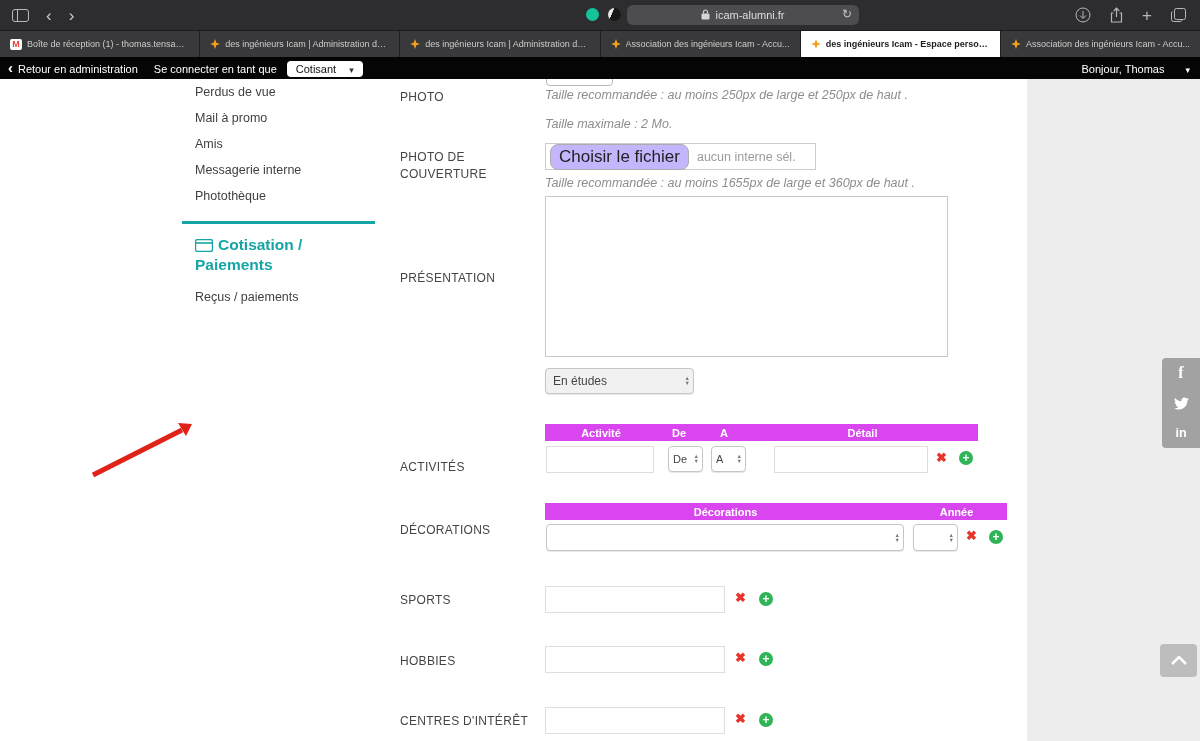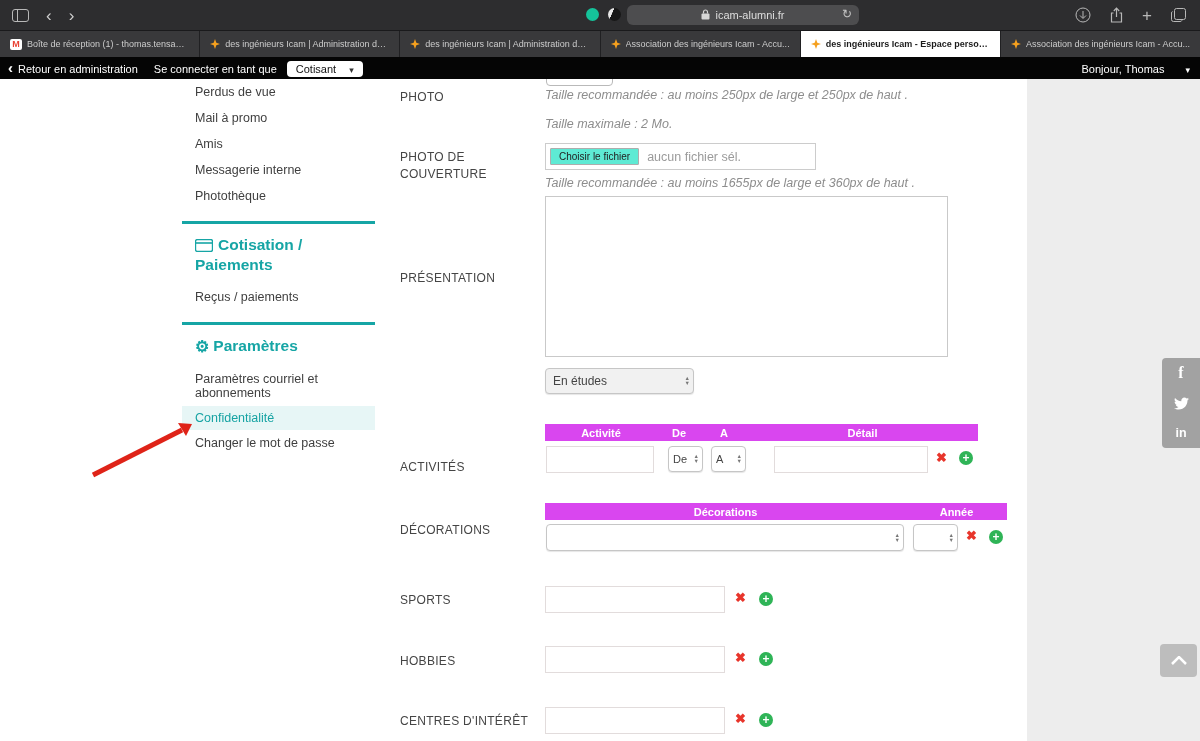--- a/index.html
+++ b/index.html
@@ -64,21 +64,21 @@
   .annotation { position:absolute; left:58px; top:333px; pointer-events:none; }
 
   
   .form-label { position:absolute; font-size:12px; color:#454545; letter-spacing:0.3px; width:138px; line-height:1.4; }
   .hint { position:absolute; font-style:italic; font-size:12.5px; color:#8d8d8d; white-space:nowrap; }
   .text-input { position:absolute; border:1px solid #e2dcdc; background:#fff; height:27px; font-size:12px;
                 padding:0 6px; font-family:inherit; outline:none; }
   .partial-btn { position:absolute; left:546px; top:-17px; width:67px; height:24px; border:1px solid #b9b9b9;
                  border-radius:4px; background:#fff; }
   .file-box { position:absolute; border:1px solid #ccc; display:flex; align-items:center; padding-left:4px; background:#fff; }
-  .file-btn { border:1px solid #adadad; border-radius:1px; background:#5eead4; font-size:10px; padding:2px 8px;
+  .file-btn { border:1px solid #adadad; border-radius:8px; background:#c4b5fd; font-size:17px; padding:2px 8px;
               color:#222; cursor:pointer; white-space:nowrap; }
   .file-status { font-size:12.5px; color:#9b9b9b; margin-left:8px; white-space:nowrap; }
   .presentation-textarea { position:absolute; border:1px solid #c9c9c9; resize:none; outline:none; font-family:inherit; }
   .mac-select { position:absolute; border:1px solid #c6c6c6; border-radius:4px; background:#fff;
                 box-shadow:0 1px 1px rgba(0,0,0,0.10); display:flex; align-items:center;
                 font-size:12px; color:#444; cursor:pointer; }
   .mac-select.gray { background:#f1f1f1; }
   .mac-select .val { flex:1 1 auto; padding:0 7px; white-space:nowrap; overflow:hidden; }
   .stepper { display:flex; flex-direction:column; align-items:center; justify-content:center; margin-right:3px; color:#777; flex:0 0 auto; }
   .stepper::before { content:"▲"; font-size:5.5px; line-height:5px; }
@@ -234,45 +234,37 @@
           <span class="head-icon">
             <svg width="18" height="13">
                 <rect x="0.5" y="0.5" width="17" height="12" rx="2" fill="none" stroke="#16a5a5" stroke-width="1.4"></rect>
                 <line x1="0.5" y1="4" x2="17.5" y2="4" stroke="#16a5a5" stroke-width="1.6"></line>
               </svg>
           </span><span>Cotisation / Paiements</span>
         </div>
         <div class="side-link">Reçus / paiements</div>
       </div>
 
-      <div class="side-section">
-        <div class="side-heading">
-          <span class="gear-glyph">⚙</span><span>Paramètres</span>
-        </div>
-        <div class="side-link">Paramètres courriel et abonnements</div>
-        <div class="side-link active">Confidentialité</div>
-        <div class="side-link">Changer le mot de passe</div>
-      </div>
     </div>
 
     <svg class="annotation" width="150" height="80">
       <line x1="35" y1="63" x2="124" y2="18" stroke="#df2318" stroke-width="5"></line>
       <polygon points="134,12 128,24 120,11" fill="#df2318"></polygon>
     </svg>
 
     <div class="partial-btn"></div>
 
     <div class="form-label" style="left:400px; top:10px;">PHOTO</div>
     <div class="hint" style="left:545px; top:9px;">Taille recommandée : au moins 250px de large et 250px de haut .</div>
     <div class="hint" style="left:545px; top:38px;">Taille maximale : 2 Mo.</div>
 
     <div class="form-label" style="left:400px; top:70px; width:120px;">PHOTO DE COUVERTURE</div>
     <div class="file-box" style="left:545px; top:64px; width:271px; height:27px;">
       <span class="file-btn">Choisir le fichier</span>
-      <span class="file-status">aucun fichier sél.</span>
+      <span class="file-status">aucun interne sél.</span>
     </div>
     <div class="hint" style="left:545px; top:97px;">Taille recommandée : au moins 1655px de large et 360px de haut .</div>
 
     <div class="form-label" style="left:400px; top:191px;">PRÉSENTATION</div>
     <textarea class="presentation-textarea" style="left: 545px; top: 117px; width: 403px; height: 161px;"></textarea>
 
     <div class="mac-select gray" style="left:545px; top:289px; width:149px; height:26px;">
       <span class="val">En études</span>
       <span class="stepper"></span>
     </div>

